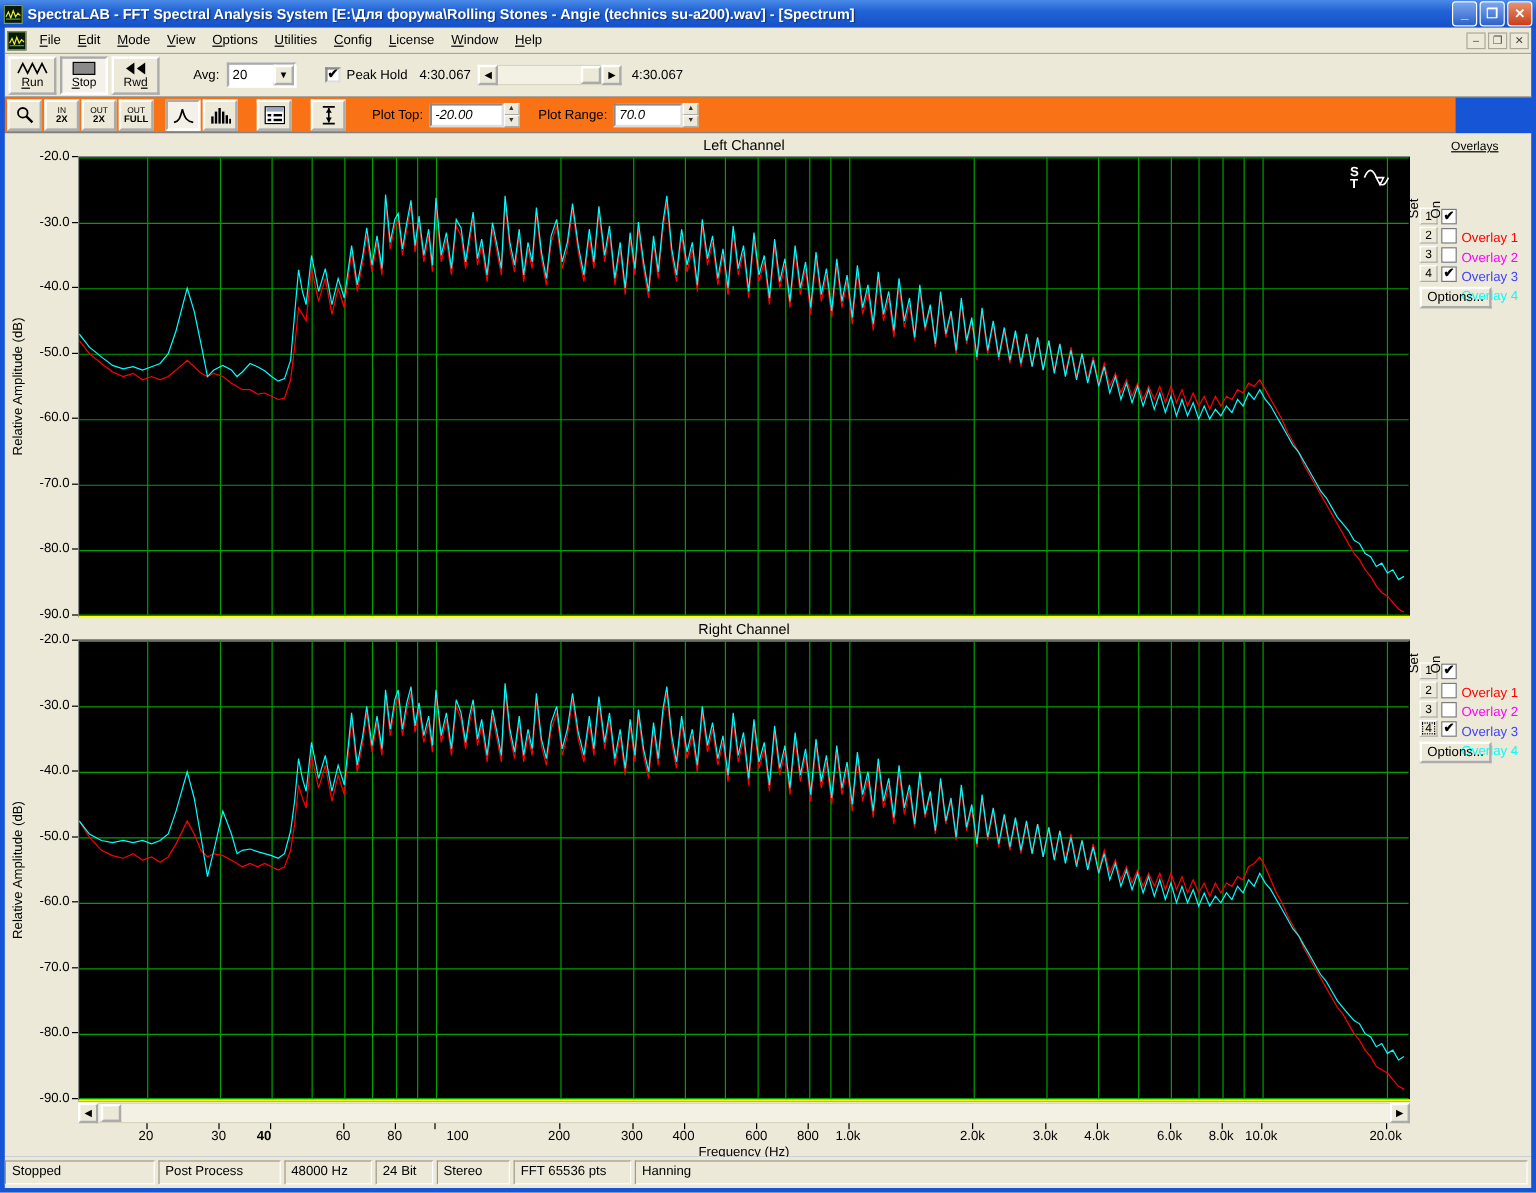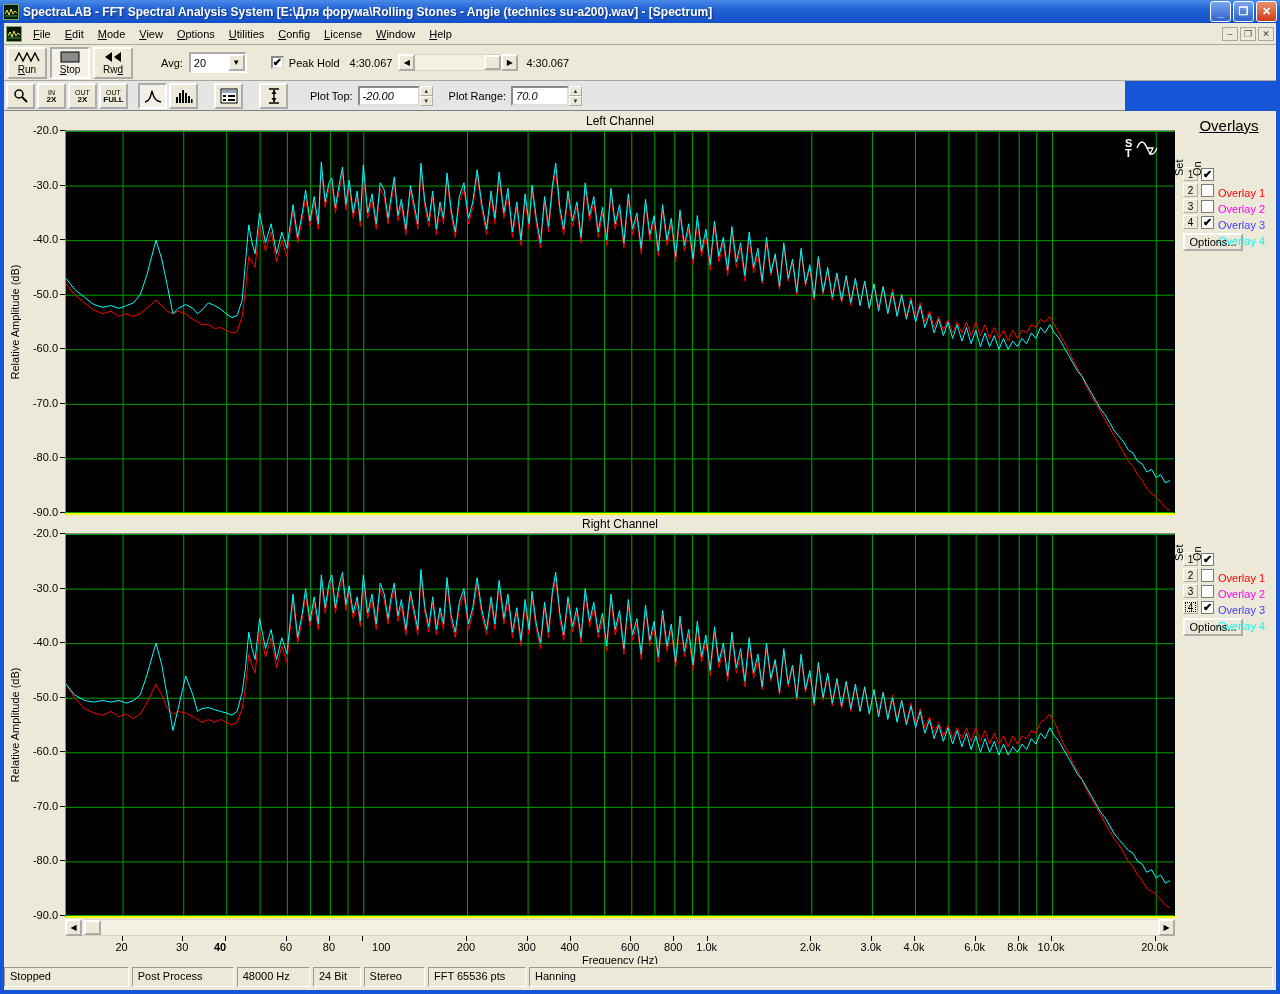--- a/index.html
+++ b/index.html
@@ -26,21 +26,21 @@
     display:flex; align-items:center; border-bottom:1px solid #aca899; padding:0 2px;text-align:center; }
   .menu-item { padding:3px 7px; white-space:nowrap; }
   .menubar .spacer { flex:1; }
   .mdi-btn { width:16px; height:14px; border:1px solid #aca899; background:#ece9d8; margin-left:2px;
     font-size:9px; display:flex; align-items:center; justify-content:center; color:#444; }
   u { text-decoration:underline; }
 
   
   .toolbar1 { position:absolute; left:4px; top:45px; width:1272px; height:36px; background:#ece9d8;
     border-bottom:1px solid #aca899; display:flex; align-items:center; }
-  .toolbar2 { position:absolute; left:4px; top:81px; width:1121px; height:30px; background:#e5e5e5;
+  .toolbar2 { position:absolute; left:4px; top:81px; width:1209px; height:30px; background:#f97316;
     border-bottom:1px solid #808080; display:flex; align-items:center; }
   .btn3d { background:#ece9d8; border:2px outset #fff; display:flex; flex-direction:column;
     align-items:center; justify-content:center; }
   .btn3d.pressed { border:2px inset #fff; background:#f4f2e8; }
   .cmdbtn { width:40px; height:32px; margin-left:3px; font-size:10px; }
   .cmdbtn .ico { height:14px; display:flex; align-items:center; justify-content:center; }
   .cmdbtn .lbl { line-height:11px; }
   .smallbtn { width:29px; height:26px; margin-left:2px; font-size:7px; line-height:7px; }
   .gap8 { width:8px; } .gap14 { width:14px; } .gap22 { width:22px; }
   .combo { width:58px; height:21px; background:#fff; border:2px inset #fff; display:flex; align-items:center; position:relative; padding-left:3px; }
@@ -65,21 +65,21 @@
   .ylab { position:absolute; width:42px; text-align:right; font-size:11px; }
   .ytick { position:absolute; width:5px; height:1px; background:#000; }
   .axis-name-y { position:absolute; left:-64px; width:150px; text-align:center; font-size:11px; transform:rotate(-90deg); }
   .xtick { position:absolute; width:1px; height:5px; background:#000; top:825px; }
   .xlab { position:absolute; top:830px; width:60px; text-align:center; font-size:11px; }
   .axis-name-x { position:absolute; left:61px; top:843px; width:1110px; text-align:center; font-size:11px; }
   .st-icon { position:absolute; }
 
   
   .ovl-panel { position:absolute; left:1179px; width:92px; }
-  .ovl-title { text-align:center; text-decoration:underline; font-size:15px; margin-bottom:6px; }
+  .ovl-title { text-align:center; text-decoration:underline; font-size:10px; margin-bottom:18px; }
   .ovl-setson { position:relative; height:26px; }
   .ovl-rot { position:absolute; transform:rotate(-90deg); transform-origin:left bottom; font-size:11px; }
   .ovl-row { display:flex; align-items:center; height:16px; }
   .ovl-num { width:15px; height:14px; background:#ece9d8; border:1px outset #fff; font-size:10px;
     text-align:center; line-height:13px; margin-right:3px; }
   .ovl-num.focused { outline:1px dotted #000; outline-offset:-3px; }
   .ovl-cb { width:13px; height:13px; background:#fff; border:1px solid #7b7b7b; font-size:11px; line-height:10px;
     font-weight:bold; text-align:center; margin-right:4px; }
   .ovl-lbl { font-size:11px; white-space:nowrap;margin-top:38px; }
   .options-btn { width:60px; height:18px; background:#ece9d8; border:2px outset #fff; font-size:11px; margin-top:3px;

